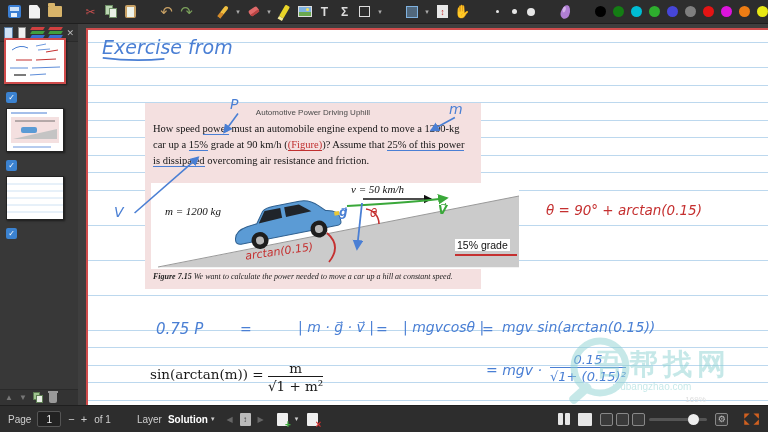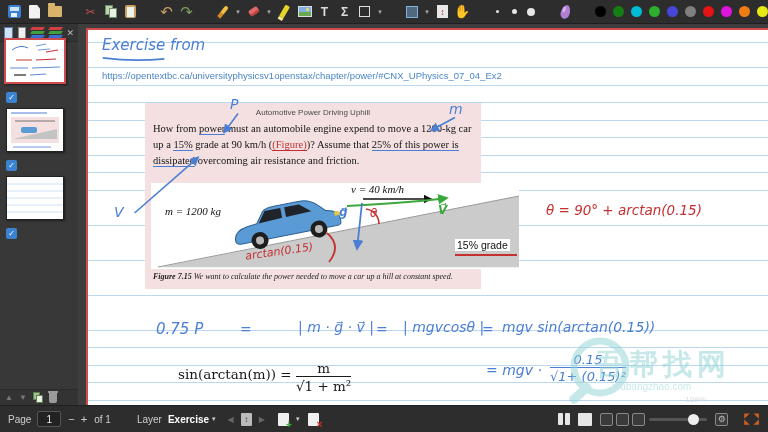--- a/index.html
+++ b/index.html
@@ -95,21 +95,21 @@
   .figlabel { position:absolute; font-family:"Liberation Serif", serif; font-style:italic;
     font-size:11px; color:#111; white-space:nowrap; }
   .gradelabel { position:absolute; left:304px; top:56px; font-family:"Liberation Sans", sans-serif;
     font-style:normal; font-size:10.5px; color:#111; background:#fff; padding:0 2px; }
   .caption { position:absolute; left:8px; top:169px; right:6px; font-family:"Liberation Serif", serif;
     font-size:8px; font-style:italic; color:#222; white-space:nowrap; }
   .frac { display:inline-block; text-align:center; vertical-align:-0.9em; }
   .frac .num { display:block; padding:0 5px; border-bottom:1.3px solid currentColor; }
   .frac .den { display:block; padding-top:1px; }
   .ovl { border-top:1.3px solid currentColor; padding-top:1px; }
-  .typeset { font-family:"DejaVu Serif", serif; font-size:13.5px; color:#1a1a1a; white-space:nowrap;margin-left:28px;}
+  .typeset { font-family:"DejaVu Serif", serif; font-size:13.5px; color:#1a1a1a; white-space:nowrap;}
 
   
   .statusbar { position:absolute; left:0; bottom:0; width:768px; height:27px; background:#2d2d2d;
     border-top:1px solid #1f1f1f; display:flex; align-items:center; color:#cfcfcf; font-size:10px; }
   .statusbar .sp { flex:0 0 auto; }
   .pg-input { width:24px; height:16px; background:#222; border:1px solid #555; color:#eee;
     font-size:10px; text-align:center; border-radius:2px; }
   .sb-btn { color:#cfcfcf; font-size:11px; padding:0 3px; }
   .sb-btn.dis { color:#666; }
   .icon-addpg { position:relative; width:11px; height:13px; background:#f0f0f0; border-radius:1px;}
@@ -307,27 +307,26 @@
           <i class="p1"></i>
           <i class="p2"></i>
         </span>
       <span class="icon-trash"></span>
     </div>
   </div>
 
   <div class="canvas">
     <div class="page">
 
-      <span class="abs hw" style="left:14px; top:6px; font-size:15px;">Exercise from</span>
-      <span class="abs linktext" style="left:14px; top:40px;">https://opentextbc.ca/universityphysicsv1openstax/chapter/power/#CNX_UPhysics_07_04_Ex2</span>
+      <span class="abs hw" style="left:14px; top:6px; font-size:19px;">Exercise from</span>
 
       <div class="problem">
         <div class="prob-title">Automotive Power Driving Uphill</div>
         <div class="prob-text">
-          <span>How from </span><span class="u-blue">power</span><span> must an automobile engine expend to move a 1200-kg car up a </span><span class="u-blue">15%</span><span> grade at 90 km/h (</span><span class="fig-link">(Figure)</span><span>)? Assume that </span><span class="u-blue">25% of this power is dissipated</span><span> overcoming air resistance and friction.</span>
+          <span>How speed </span><span class="u-blue">power</span><span> must an automobile engine expend to move a 1200-kg car up a </span><span class="u-blue">15%</span><span> grade at 90 km/h (</span><span class="fig-link">(Figure)</span><span>)? Assume that </span><span class="u-blue">25% of this power is dissipated</span><span> overcoming air resistance and friction.</span>
         </div>
 
         <div class="figure">
           <div class="slope"></div>
           <svg class="ink" viewBox="0 0 368 86">
             <defs>
               <marker id="ab" markerWidth="7" markerHeight="7" refX="5" refY="3" orient="auto">
                   <path d="M0,0 L6,3 L0,6 Z" fill="#111"></path>
                 </marker>
               <marker id="ag" markerWidth="7" markerHeight="7" refX="5" refY="3" orient="auto">
@@ -351,21 +350,21 @@
               <path d="M40,8 L56,8 56,18 32,19 Z" fill="#20242a"></path>
               <path d="M60,8 L75,8 86,17 60,18 Z" fill="#20242a"></path>
               <circle cx="30" cy="36" r="8.5" fill="#1e1e1e"></circle>
                 <circle cx="30" cy="36" r="4" fill="#b8b8b8"></circle>
               <circle cx="90" cy="36" r="8.5" fill="#1e1e1e"></circle>
                 <circle cx="90" cy="36" r="4" fill="#b8b8b8"></circle>
               <rect x="108" y="22" width="5" height="4" fill="#e8c838"></rect>
             </svg>
           </div>
           <span class="figlabel" style="left:14px; top:22px;">m = 1200 kg</span>
-          <span class="figlabel" style="left:200px; top:0px;">v = 40 km/h</span>
+          <span class="figlabel" style="left:200px; top:0px;">v = 50 km/h</span>
           <span class="gradelabel">15% grade</span>
           <span class="abs hw-green" style="left:287px; top:20px; font-size:12px; font-weight:bold;">V⃗</span>
           <span class="abs hw" style="left:188px; top:22px; font-size:12px; font-weight:bold;">g⃗</span>
           <span class="abs hw-red" style="left:219px; top:23px; font-size:12px;">θ</span>
           <span class="abs hw-red" style="left:94px; top:62px; font-size:11px; transform:rotate(-8deg);">arctan(0.15)</span>
         </div>
         <div class="caption">
           <b><i>Figure 7.15</i></b><span> We want to calculate the power needed to move a car up a hill at constant speed.</span>
         </div>
       </div>
@@ -406,21 +405,21 @@
     </div>
   </div>
 
   <div class="statusbar">
     <span class="sp" style="margin-left:8px;">Page</span>
     <input class="pg-input" style="margin-left: 6px;" value="1">
     <span class="sb-btn" style="margin-left:4px;">−</span>
     <span class="sb-btn">+</span>
     <span class="sp" style="margin-left:4px;">of 1</span>
     <span class="sp" style="margin-left:26px;">Layer</span>
-    <span class="sp" style="margin-left:6px; font-weight:bold; color:#fff;">Exercise</span>
+    <span class="sp" style="margin-left:6px; font-weight:bold; color:#fff;">Solution</span>
     <span class="sb-btn" style="font-size:7px;">▾</span>
     <span class="sb-btn dis" style="margin-left:6px; font-size:8px;">◀</span>
     <span class="icon-layergo" style="margin-left:4px;">↕</span>
     <span class="sb-btn dis" style="margin-left:4px; font-size:8px;">▶</span>
     <span class="icon-addpg" style="margin-left:10px;"></span>
     <span class="sb-btn" style="font-size:7px; margin-left:4px;">▾</span>
     <span class="icon-delpg" style="margin-left:6px;"></span>
 
     <span style="flex:1"></span>
 

